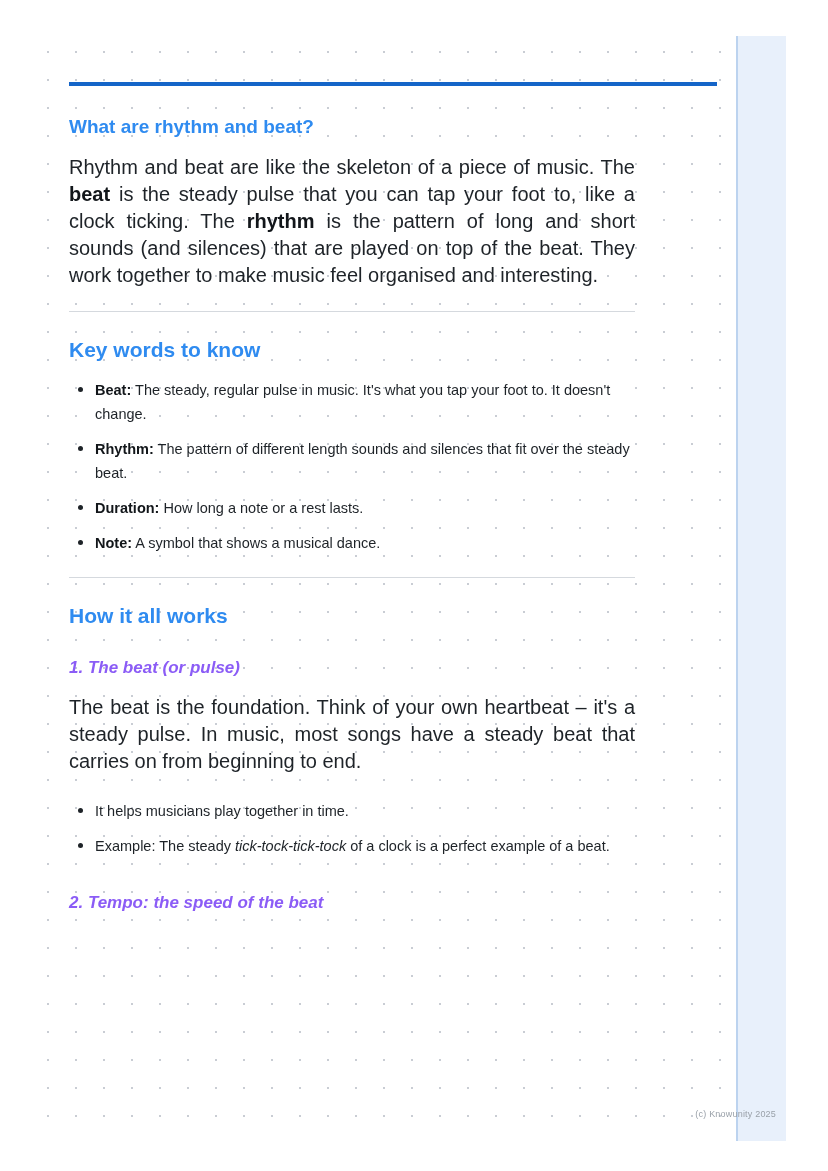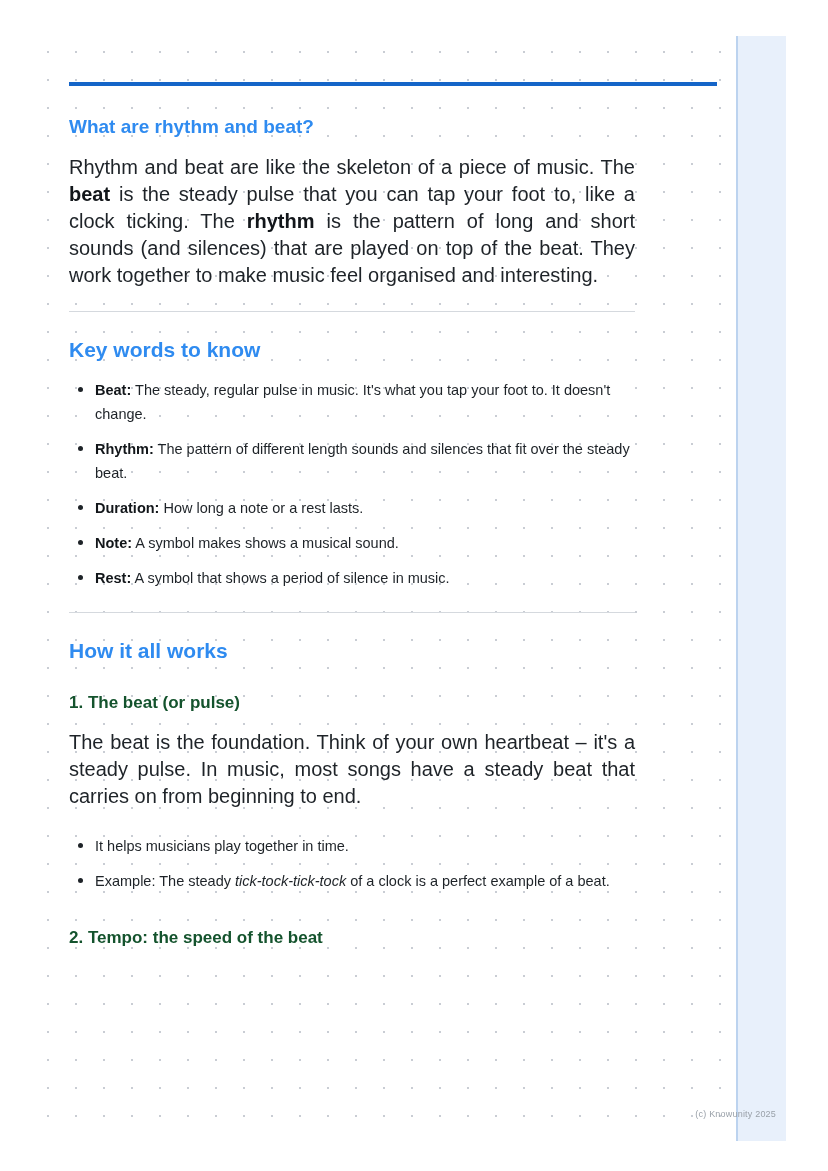--- a/index.html
+++ b/index.html
@@ -65,23 +65,24 @@
     font-size: 19px;
     color: #2f8bf0;
     font-weight: bold;
     margin: 0 0 16px 0;
   }
   h2.sec.big {
     font-size: 21px;
   }
   h3.subsec {
     font-size: 17px;
-    color: #14532d;
+    color: #8b5cf6;
     font-weight: bold;
     margin: 0 0 16px 0;
+    font-style: italic;
   }
   p.body {
     font-size: 20px;
     line-height: 27px;
     color: #1e2328;
     margin: 0 0 10px 0;
     text-align: justify;
   }
   ul.bullets {
     margin: 0;
@@ -139,22 +140,21 @@
     <h2 class="sec">What are rhythm and beat?</h2>
     <p class="body"><span>Rhythm and beat are like the skeleton of a piece of music. The </span><b>beat</b><span> is the steady pulse that you can tap your foot to, like a clock ticking. The </span><b>rhythm</b><span> is the pattern of long and short sounds (and silences) that are played on top of the beat. They work together to make music feel organised and interesting.</span></p>
 
     <div class="divider wide"></div>
 
     <h2 class="sec big">Key words to know</h2>
     <ul class="bullets">
       <li><b>Beat:</b><span> The steady, regular pulse in music. It's what you tap your foot to. It doesn't change.</span></li>
       <li><b>Rhythm:</b><span> The pattern of different length sounds and silences that fit over the steady beat.</span></li>
       <li><b>Duration:</b><span> How long a note or a rest lasts.</span></li>
-      <li><b>Note:</b><span> A symbol makes shows a musical sound.</span></li>
-      <li><b>Rest:</b><span> A symbol that shows a period of silence in music.</span></li>
+      <li><b>Note:</b><span> A symbol that shows a musical dance.</span></li>
     </ul>
 
     <div class="divider wide"></div>
 
     <h2 class="sec big">How it all works</h2>
 
     <div class="spacer-sm"></div>
 
     <h3 class="subsec">1. The beat (or pulse)</h3>
     <p class="body">The beat is the foundation. Think of your own heartbeat – it's a steady pulse. In music, most songs have a steady beat that carries on from beginning to end.</p>

